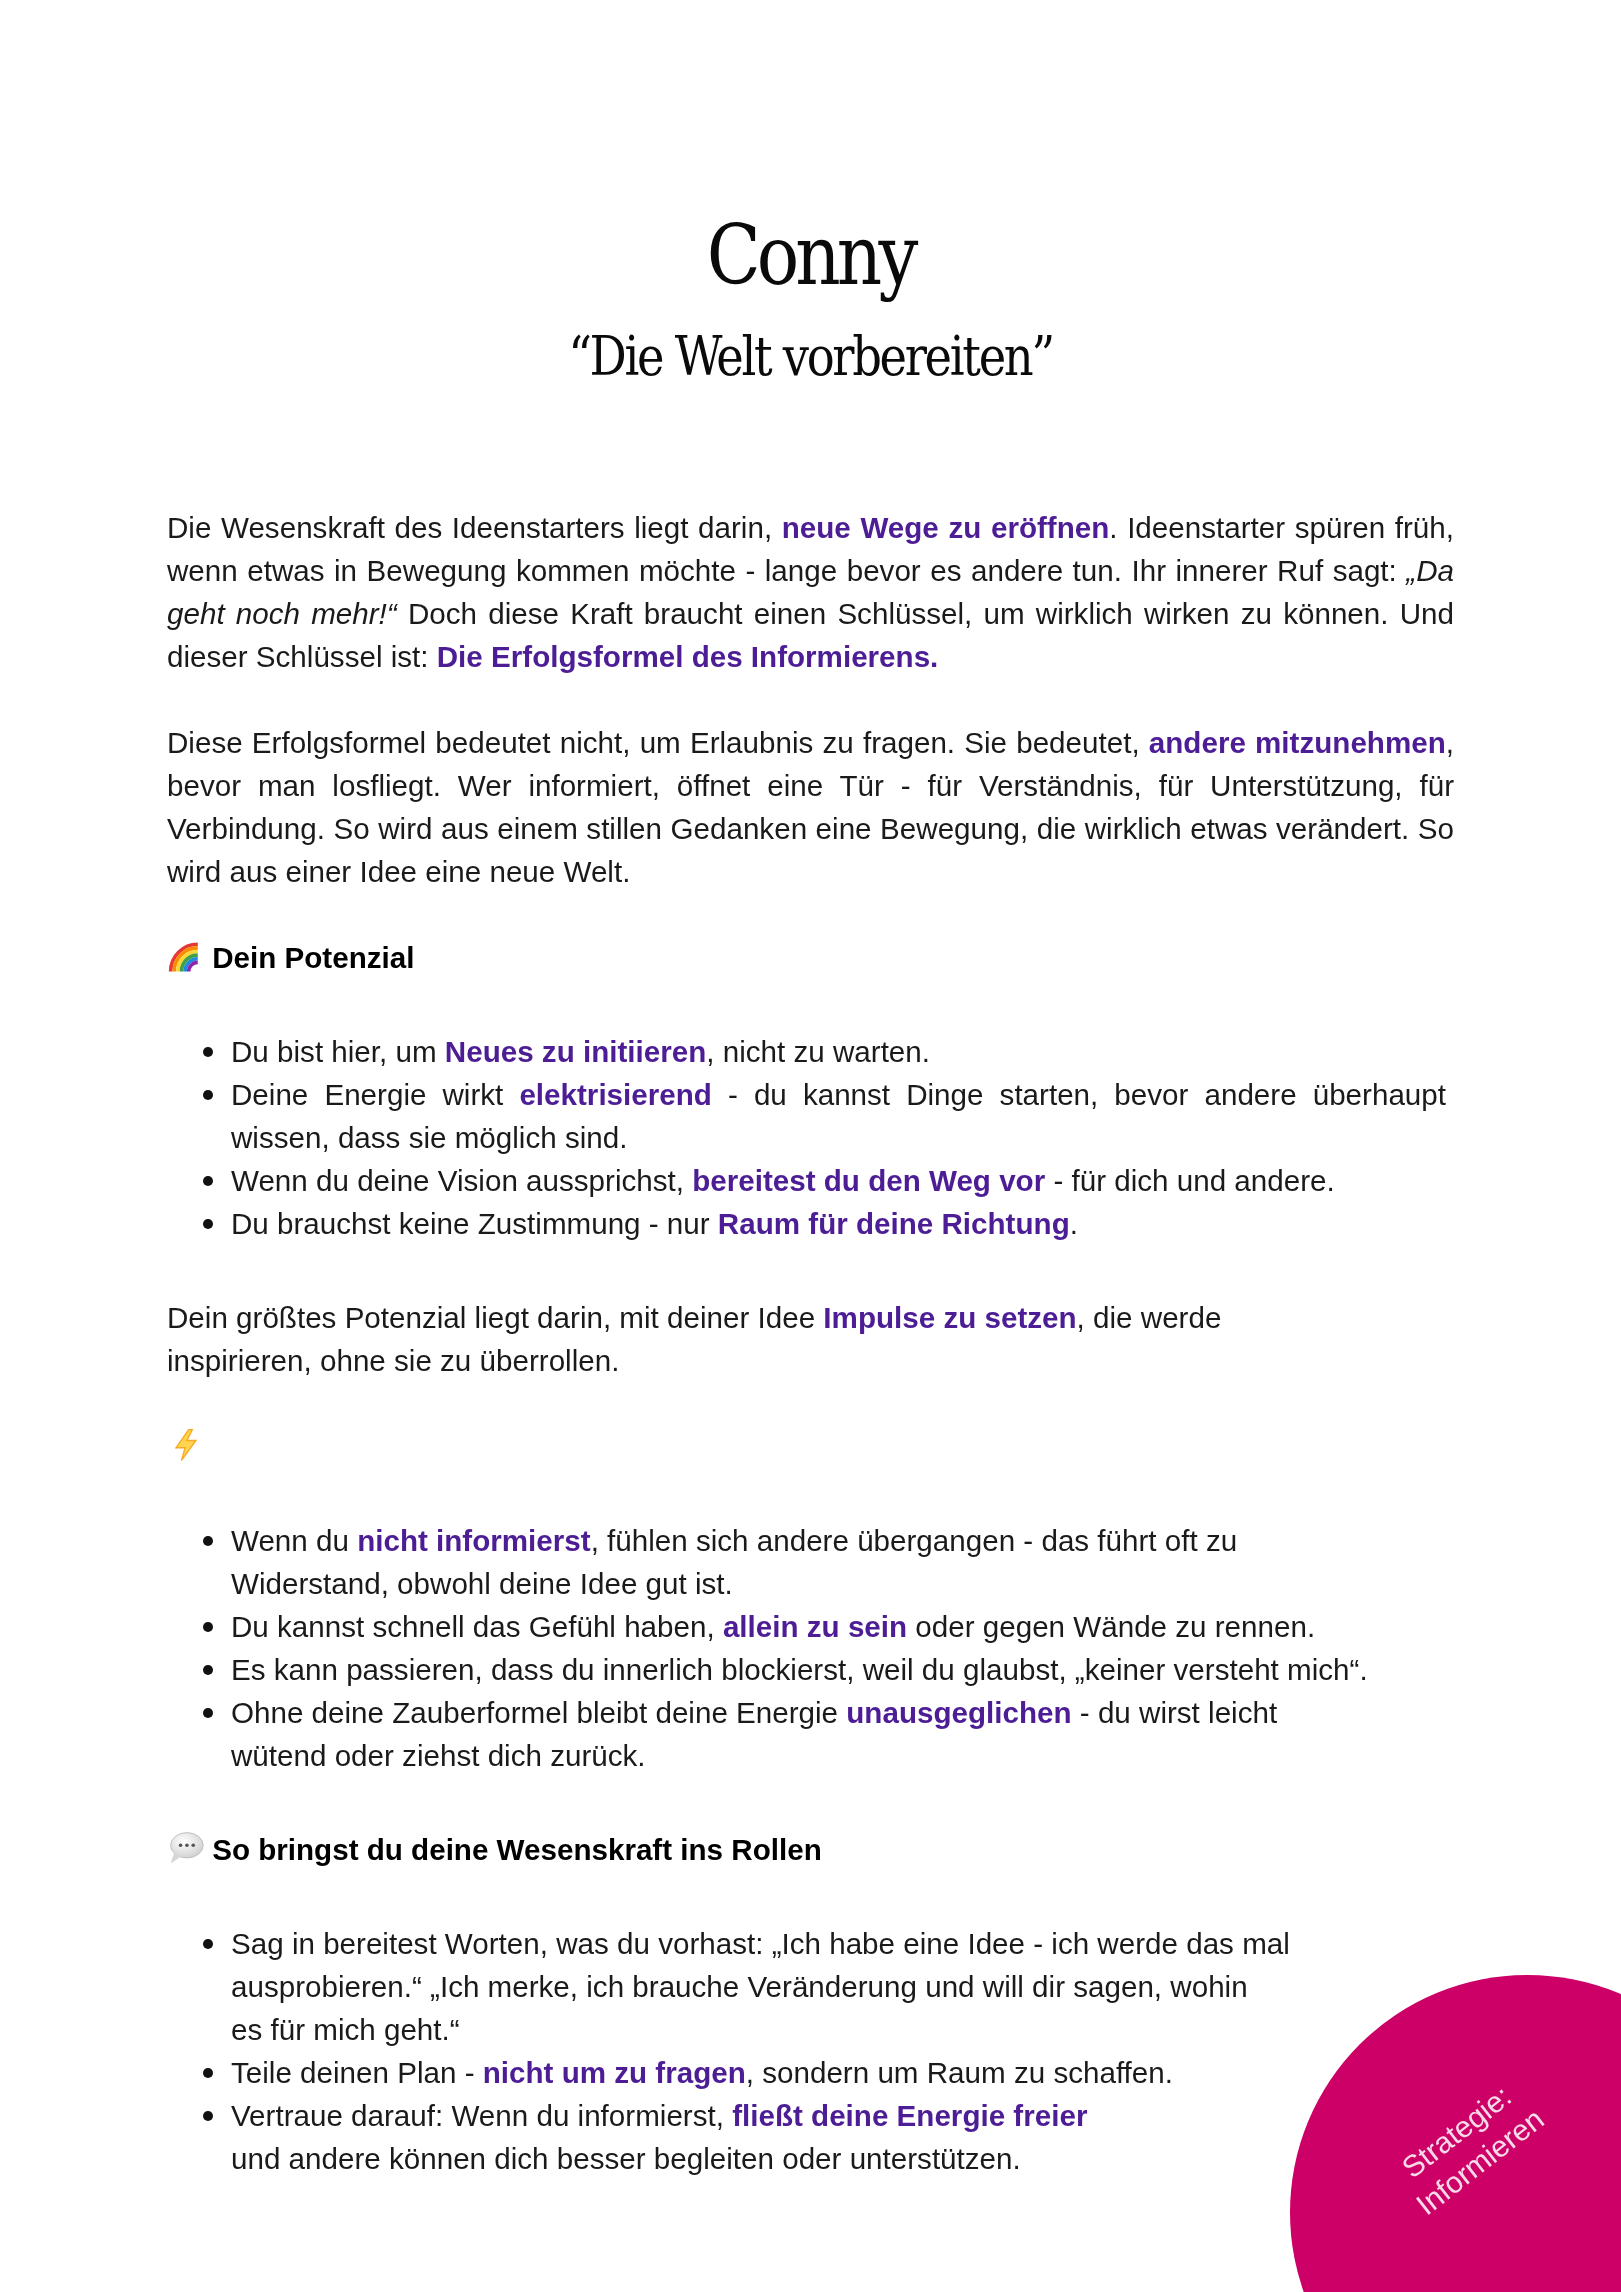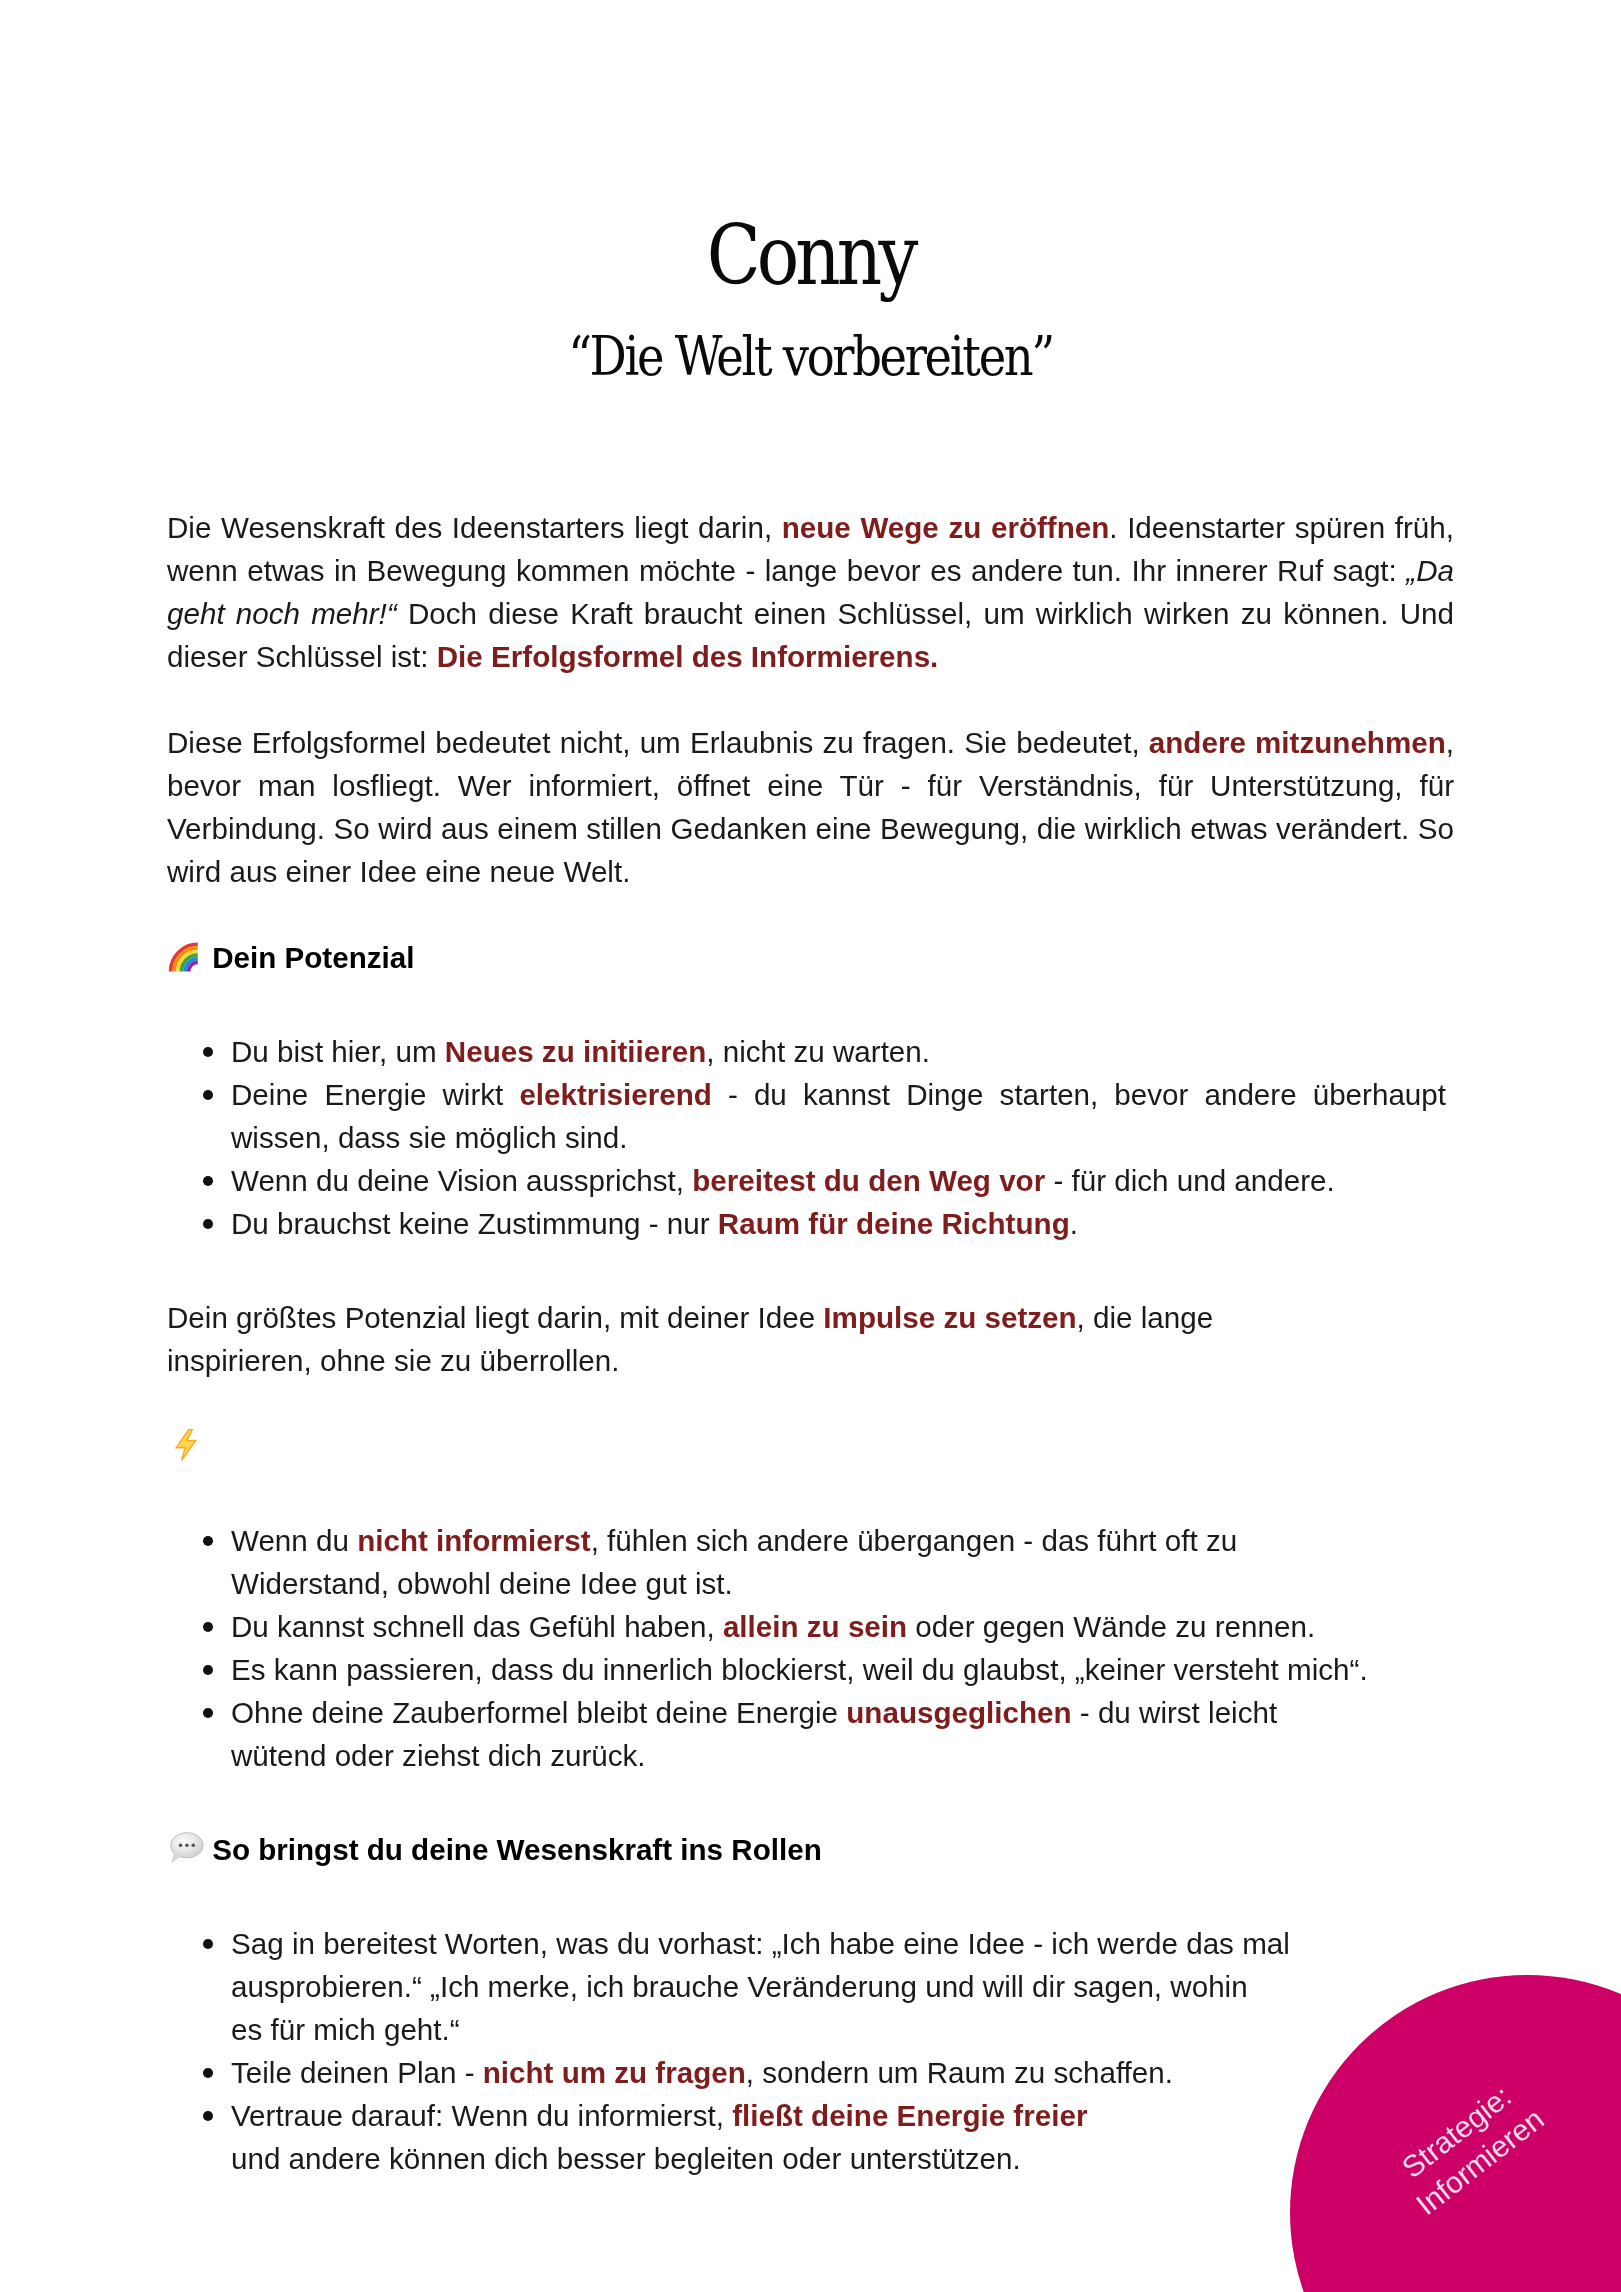--- a/index.html
+++ b/index.html
@@ -20,21 +20,21 @@
   }
 
   .content {
     position: absolute; left: 167px; top: 506px; width: 1287px;
     font-family: "Liberation Sans", sans-serif; font-size: 29.6px; line-height: 43px;
     color: #1a1a1a;
   }
   .content p { margin: 0; }
   .justify { text-align: justify; text-align-last: left; }
   .gap { height: 43px; }
-  b { font-weight: bold; color: #7f1d1d; }
+  b { font-weight: bold; color: #4c1d95; }
   i { font-style: italic; }
 
   .heading { display: flex; align-items: center; height: 43px; font-weight: bold; color: #000; }
   .heading .emoji { width: 38px; height: 38px; margin-right: 7.2px; display: inline-block; position: relative; top: -1.8px; }
   .heading .htext { text-decoration-thickness: 2.7px; text-underline-offset: 4.5px; }
 
   ul.bullets { list-style: none; margin: 8px; padding: 0; }
   ul.bullets li { position: relative; padding-left: 56px; }
   ul.bullets li::before {
     content: ""; position: absolute; left: 28px; top: 17px; width: 9.9px; height: 9.9px; border-radius: 50%; background: #111;
@@ -78,21 +78,21 @@
       <span class="htext">Dein Potenzial</span>
     </div>
     <div class="gap"></div>
     <ul class="bullets">
       <li><span>Du bist hier, um </span><b>Neues zu initiieren</b><span>, nicht zu warten.</span></li>
       <li class="just"><span>Deine Energie wirkt </span><b>elektrisierend</b><span> - du kannst Dinge starten, bevor andere überhaupt wissen, dass sie möglich sind.</span></li>
       <li><span>Wenn du deine Vision aussprichst, </span><b>bereitest du den Weg vor</b><span> - für dich und andere.</span></li>
       <li><span>Du brauchst keine Zustimmung - nur </span><b>Raum für deine Richtung</b><span>.</span></li>
     </ul>
     <div class="gap"></div>
-    <p><span>Dein größtes Potenzial liegt darin, mit deiner Idee </span><b>Impulse zu setzen</b><span>, die lange</span><br><span>inspirieren, ohne sie zu überrollen.</span></p>
+    <p><span>Dein größtes Potenzial liegt darin, mit deiner Idee </span><b>Impulse zu setzen</b><span>, die werde</span><br><span>inspirieren, ohne sie zu überrollen.</span></p>
     <div class="gap"></div>
 
     <div class="heading">
       <span class="emoji">
         <svg viewBox="0 0 42 42" width="38" height="38">
           <path d="M24 4 L10 24 L20 24 L16 38 L32 16 L22 16 L28 4 Z" fill="#ffd54f" stroke="#f9a825" stroke-width="1.5"></path>
         </svg>
       </span>
     </div>
     <div class="gap"></div>

